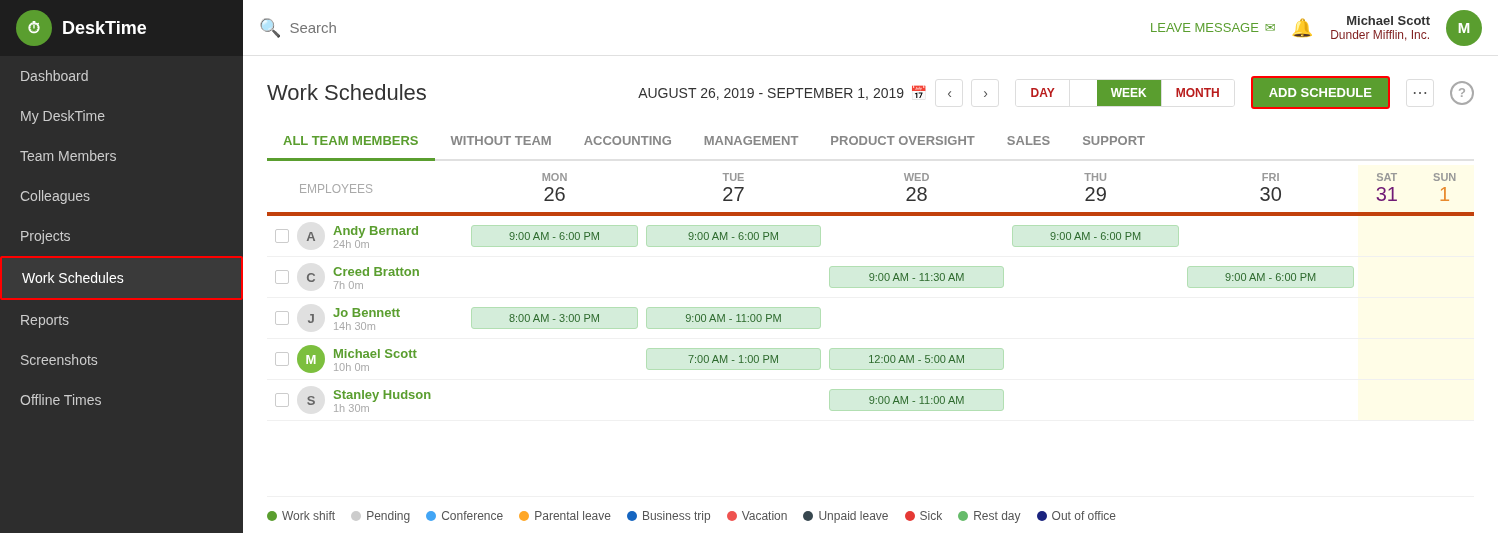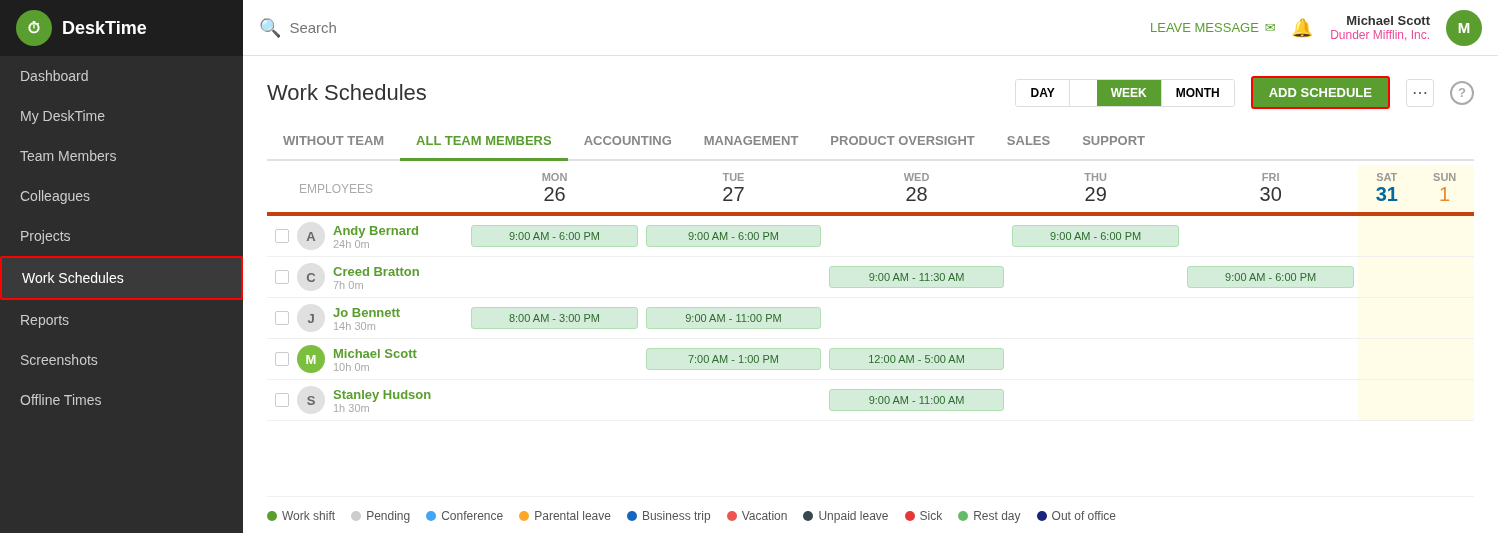--- a/index.html
+++ b/index.html
@@ -103,21 +103,21 @@
     .icon-bell, .icon-msg {
       font-size: 18px;
       color: #aaa;
       cursor: pointer;
     }
     .user-info {
       text-align: right;
       font-size: 12px;
     }
     .user-name { font-weight: bold; font-size: 13px; color: #333; }
-    .user-company { color: #ec4899; }
+    .user-company { color: #7f1d1d; }
     .user-avatar {
       width: 36px;
       height: 36px;
       background: #5a9e2f;
       border-radius: 50%;
       display: flex;
       align-items: center;
       justify-content: center;
       color: white;
       font-weight: bold;
@@ -175,21 +175,21 @@
       border: 1px solid #ddd;
       border-radius: 3px;
       overflow: hidden;
     }
     .view-btn {
       padding: 6px 14px;
       font-size: 12px;
       font-weight: 600;
       cursor: pointer;
       background: #fff;
-      color: #000000;
+      color: #b91c1c;
       border: none;
       border-right: 1px solid #ddd;
     }
     .view-btn:last-child { border-right: none; }
     .view-btn.active { background: #5a9e2f; color: #fff; margin-left: 27px; }
     .add-schedule-btn {
       padding: 7px 16px;
       background: #5a9e2f;
       color: #fff;
       border: 2px solid red;
@@ -421,33 +421,41 @@
       </div>
       <div class="user-avatar">
         <span>M</span>
       </div>
     </div>
   </div>
 
   <div class="content">
     <div class="content-header">
       <h1 class="page-title">Work Schedules</h1>
+      <div class="date-nav">
+        <span class="date-range">
+          <span>AUGUST 26, 2019 - SEPTEMBER 1, 2019</span>
+          <span style="cursor:pointer;">📅</span>
+        </span>
+        <button class="nav-arrow">‹</button>
+        <button class="nav-arrow">›</button>
+      </div>
       <div class="view-btns">
         <button class="view-btn">DAY</button>
         <button class="view-btn active">WEEK</button>
         <button class="view-btn">MONTH</button>
       </div>
       <button class="add-schedule-btn">ADD SCHEDULE</button>
       <button class="more-btn">⋯</button>
       <div class="help-btn">?</div>
     </div>
 
     <div class="tabs">
+      <div class="tab active">ALL TEAM MEMBERS</div>
       <div class="tab">WITHOUT TEAM</div>
-      <div class="tab active">ALL TEAM MEMBERS</div>
       <div class="tab">ACCOUNTING</div>
       <div class="tab">MANAGEMENT</div>
       <div class="tab">PRODUCT OVERSIGHT</div>
       <div class="tab">SALES</div>
       <div class="tab">SUPPORT</div>
     </div>
 
     <div class="schedule-container">
       <table class="schedule-table">
         <thead>
@@ -470,21 +478,21 @@
             <th>
               <span>THU</span>
               <span class="day-num">29</span>
             </th>
             <th>
               <span>FRI</span>
               <span class="day-num">30</span>
             </th>
             <th class="weekend-col">
               <span>SAT</span>
-              <span class="day-num weekend" style="display:block;font-size:20px;color:#0369a1;font-weight:700;">31</span>
+              <span class="day-num weekend" style="display:block;font-size:20px;color:#701a75;font-weight:400;">31</span>
             </th>
             <th class="weekend-col">
               <span>SUN</span>
               <span class="day-num weekend" style="display:block;font-size:20px;color:#e88a2e;font-weight:300;">1</span>
             </th>
           </tr>
         </thead>
         <tbody id="schedule-tbody">
         <tr>
               <td class="employee-cell">

